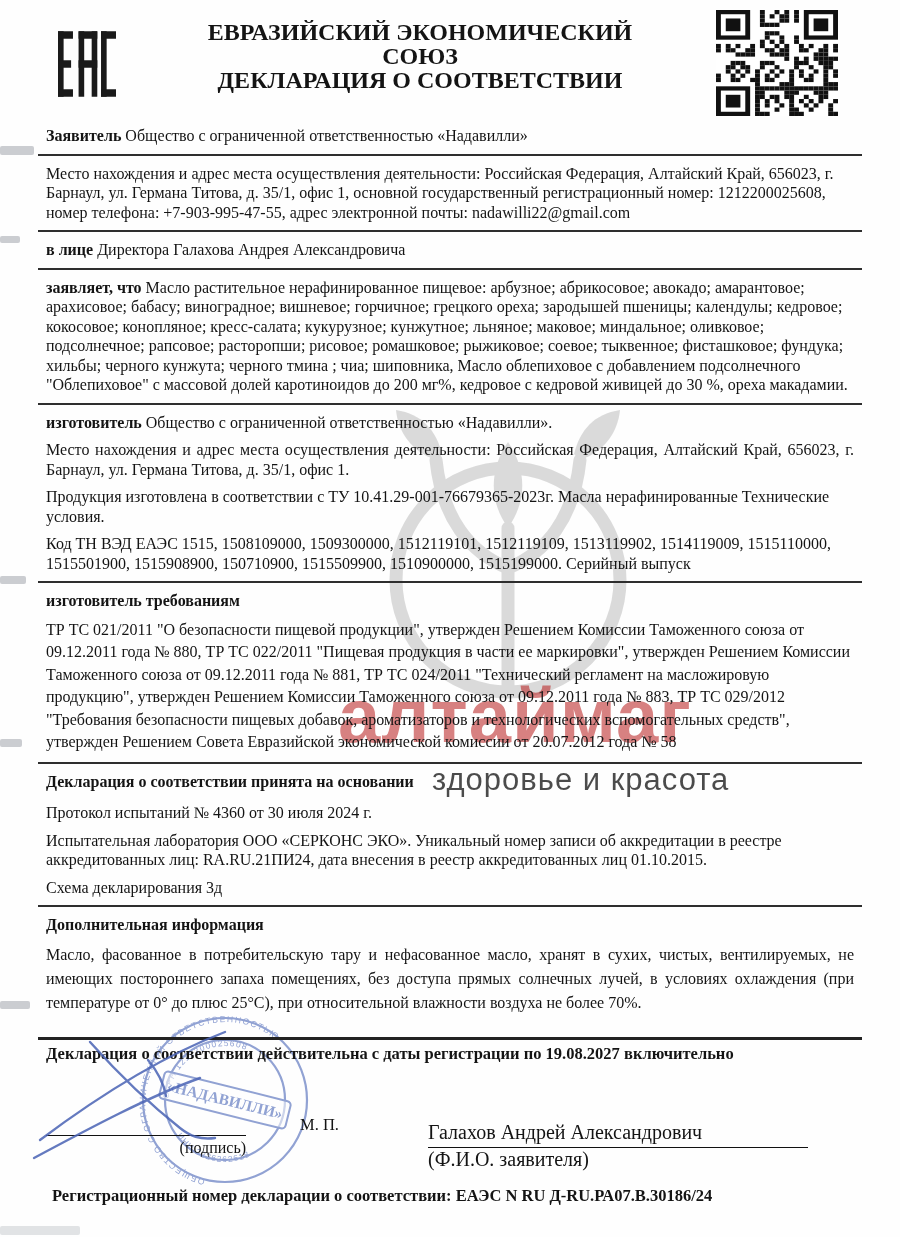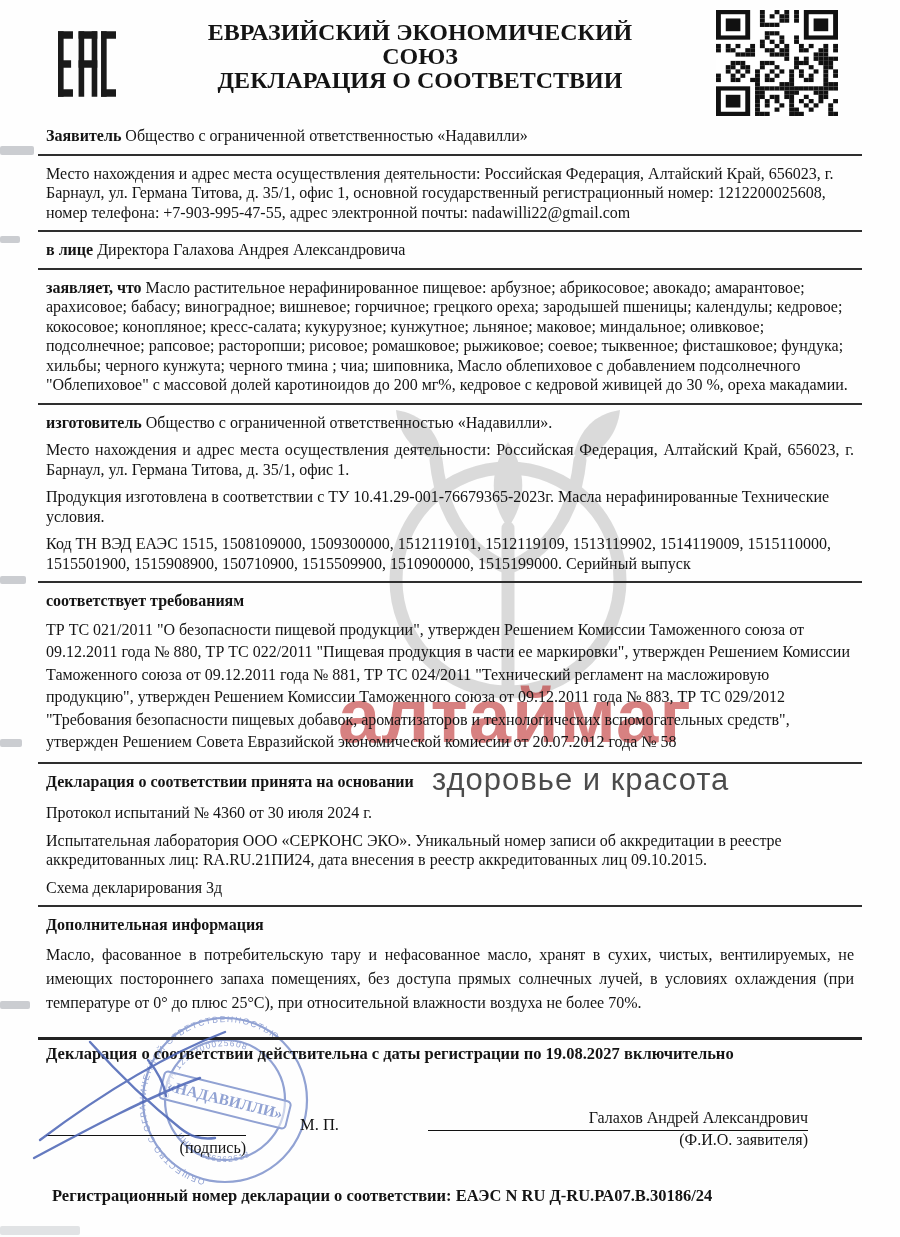--- a/index.html
+++ b/index.html
@@ -23,21 +23,21 @@
   .wm-brand{left:338px;top:672px;font-family:"Liberation Sans",sans-serif;
             font-weight:bold;font-size:76px;color:#b91c1c;opacity:.55;letter-spacing:1px;}
   .wm-tag{left:432px;top:762px;font-family:"Liberation Sans",sans-serif;
           font-size:31px;color:#000000;opacity:.7;letter-spacing:1px;}
   .wm-leaf{left:350px;top:408px;opacity:.5;}
   
   .sig-row{position:relative;height:92px;margin-top:20px;}
   .sig-line-left{position:absolute;left:8px;top:52px;width:200px;border-top:1.6px solid #111;}
   .sig-caption-left{position:absolute;left:8px;top:56px;width:200px;text-align:right;font-size:16px;}
   .sig-mp{position:absolute;left:262px;top:32px;font-size:16.5px;}
-  .sig-right{position:absolute;left:390px;top:26px;width:380px;text-align:right;font-size:16px;}
+  .sig-right{position:absolute;left:390px;top:38px;width:380px;text-align:left;font-size:20px;}
   .sig-line-right{border-top:1.6px solid #111;margin-top:3px;}
   .stamp{position:absolute;left:128px;top:1008px;z-index:2;opacity:.85;}
   .signature-ink{position:absolute;left:30px;top:1000px;z-index:4;opacity:.85;}
   .reg-block{padding-left:6px;margin-top:6px;}
   .reg-block p{font-weight:bold;font-size:16.5px;line-height:26px;}
   .validity{font-weight:bold;font-size:16.5px;margin-top:4px;}
   .smudge{position:absolute;left:0;background:#8d929c;opacity:.45;border-radius:2px;z-index:0;}
   .gap6{margin-top:6px;} .gap12{margin-top:12px;} .gap22{margin-top:22px;}
 </style>
 </head>
@@ -311,27 +311,27 @@
 
     <p><b>заявляет, что</b> <span>Масло растительное нерафинированное пищевое: арбузное; абрикосовое; авокадо; амарантовое; арахисовое; бабасу; виноградное; вишневое;  горчичное; грецкого ореха; зародышей пшеницы; календулы; кедровое; кокосовое; конопляное; кресс-салата; кукурузное; кунжутное; льняное; маковое; миндальное; оливковое; подсолнечное; рапсовое; расторопши; рисовое; ромашковое; рыжиковое; соевое; тыквенное; фисташковое; фундука; хильбы; черного кунжута; черного тмина ; чиа; шиповника, Масло облепиховое с добавлением подсолнечного "Облепиховое" с массовой долей каротиноидов до 200 мг%,  кедровое с кедровой живицей до 30 %,  ореха макадамии.</span></p>
     <hr class="rule">
 
     <p><b>изготовитель</b> <span>Общество с ограниченной ответственностью «Надавилли».</span></p>
     <p class="justify">Место нахождения и адрес места осуществления деятельности: Российская Федерация, Алтайский Край, 656023, г. Барнаул, ул. Германа Титова, д. 35/1, офис 1.</p>
     <p>Продукция изготовлена в соответствии с ТУ 10.41.29-001-76679365-2023г. Масла нерафинированные Технические условия.</p>
     <p>Код ТН ВЭД ЕАЭС 1515, 1508109000, 1509300000, 1512119101, 1512119109, 1513119902, 1514119009, 1515110000, 1515501900, 1515908900, 150710900, 1515509900, 1510900000, 1515199000. Серийный выпуск</p>
     <hr class="rule">
 
-    <p><b>соответствует требованиям</b></p>
+    <p><b>изготовитель требованиям</b></p>
     <p class="gap6" style="line-height:22.5px;">ТР ТС 021/2011 "О безопасности пищевой продукции", утвержден Решением Комиссии Таможенного союза от 09.12.2011 года № 880, ТР ТС 022/2011 "Пищевая продукция в части ее маркировки", утвержден Решением Комиссии Таможенного союза от 09.12.2011 года № 881, ТР ТС 024/2011 "Технический регламент на масложировую продукцию", утвержден Решением Комиссии Таможенного союза от 09.12.2011 года № 883, ТР ТС 029/2012 "Требования безопасности пищевых добавок,  ароматизаторов и технологических вспомогательных средств", утвержден Решением Совета Евразийской экономической комиссии от 20.07.2012 года № 58</p>
     <hr class="rule">
 
     <p><b>Декларация о соответствии принята на основании</b></p>
     <p class="gap12">Протокол испытаний № 4360 от 30 июля 2024 г.</p>
-    <p>Испытательная лаборатория ООО «СЕРКОНС ЭКО». Уникальный номер записи об аккредитации в реестре аккредитованных лиц: RA.RU.21ПИ24, дата внесения в реестр аккредитованных лиц 09.10.2015.</p>
+    <p>Испытательная лаборатория ООО «СЕРКОНС ЭКО». Уникальный номер записи об аккредитации в реестре аккредитованных лиц: RA.RU.21ПИ24, дата внесения в реестр аккредитованных лиц 01.10.2015.</p>
     <p>Схема декларирования 3д</p>
     <hr class="rule">
 
     <p><b>Дополнительная информация</b></p>
     <p class="justify gap6" style="line-height:24px;">Масло, фасованное в потребительскую тару и нефасованное масло, хранят в сухих, чистых, вентилируемых, не имеющих постороннего запаха помещениях, без доступа прямых солнечных лучей, в условиях охлаждения (при температуре от 0° до плюс 25°С), при относительной влажности воздуха не более 70%.</p>
 
     <hr class="rule thick gap22">
     <p class="validity">Декларация о соответствии действительна с даты регистрации по 19.08.2027 включительно</p>
 
     <div class="sig-row">

